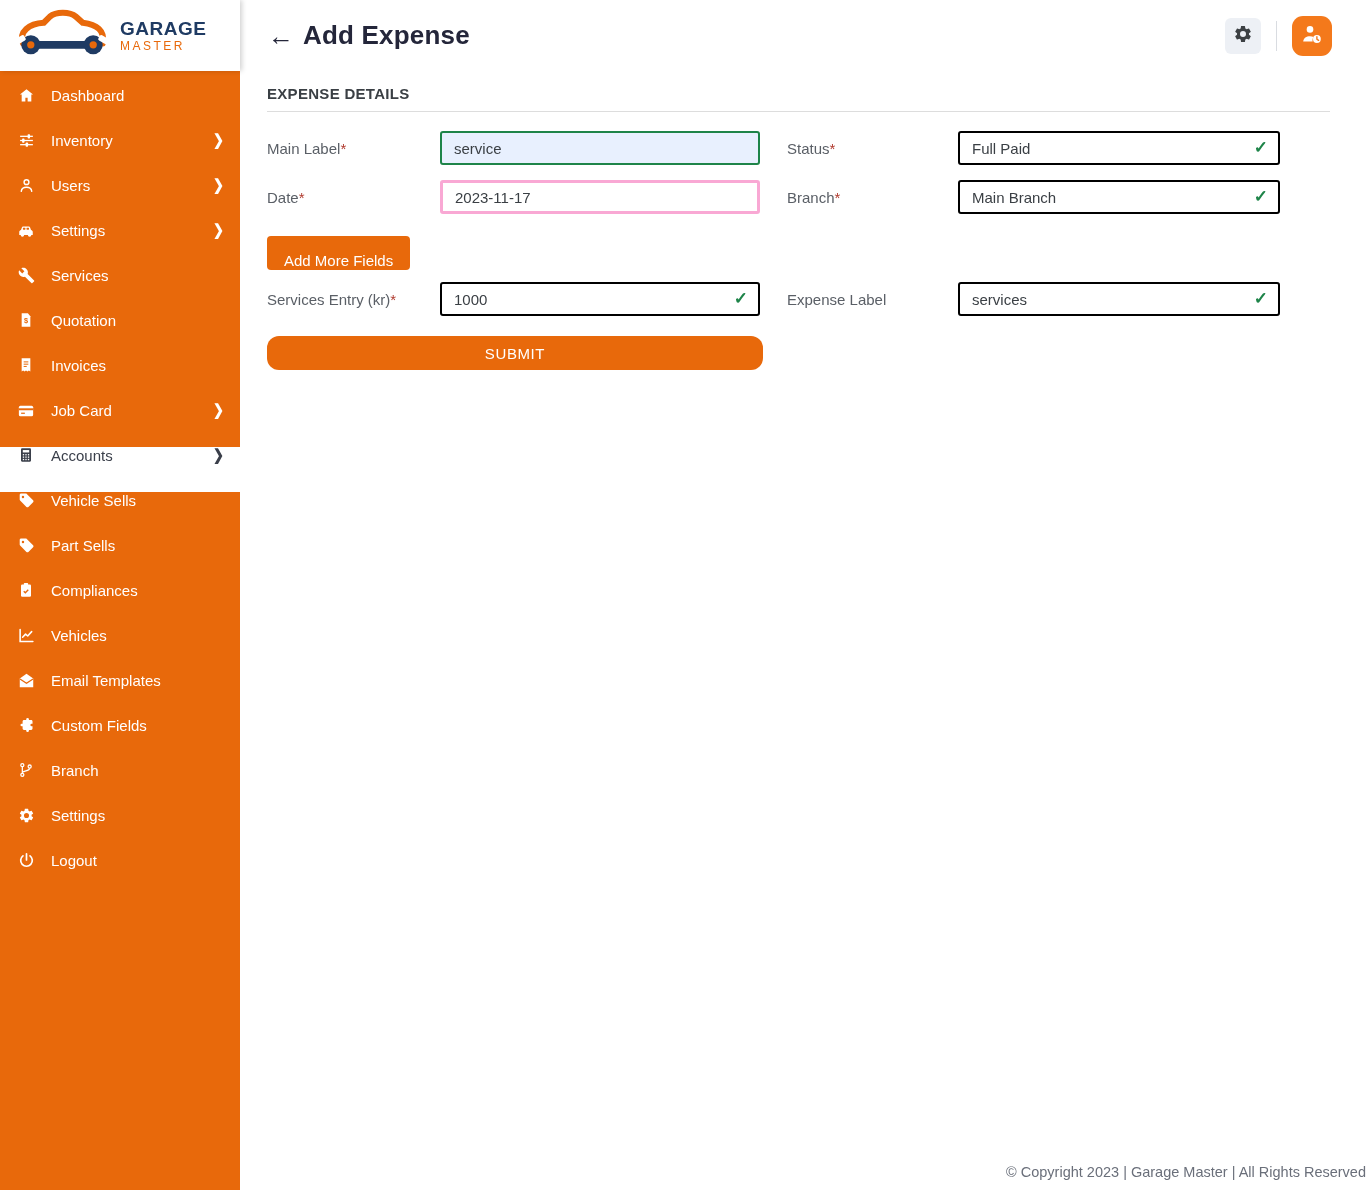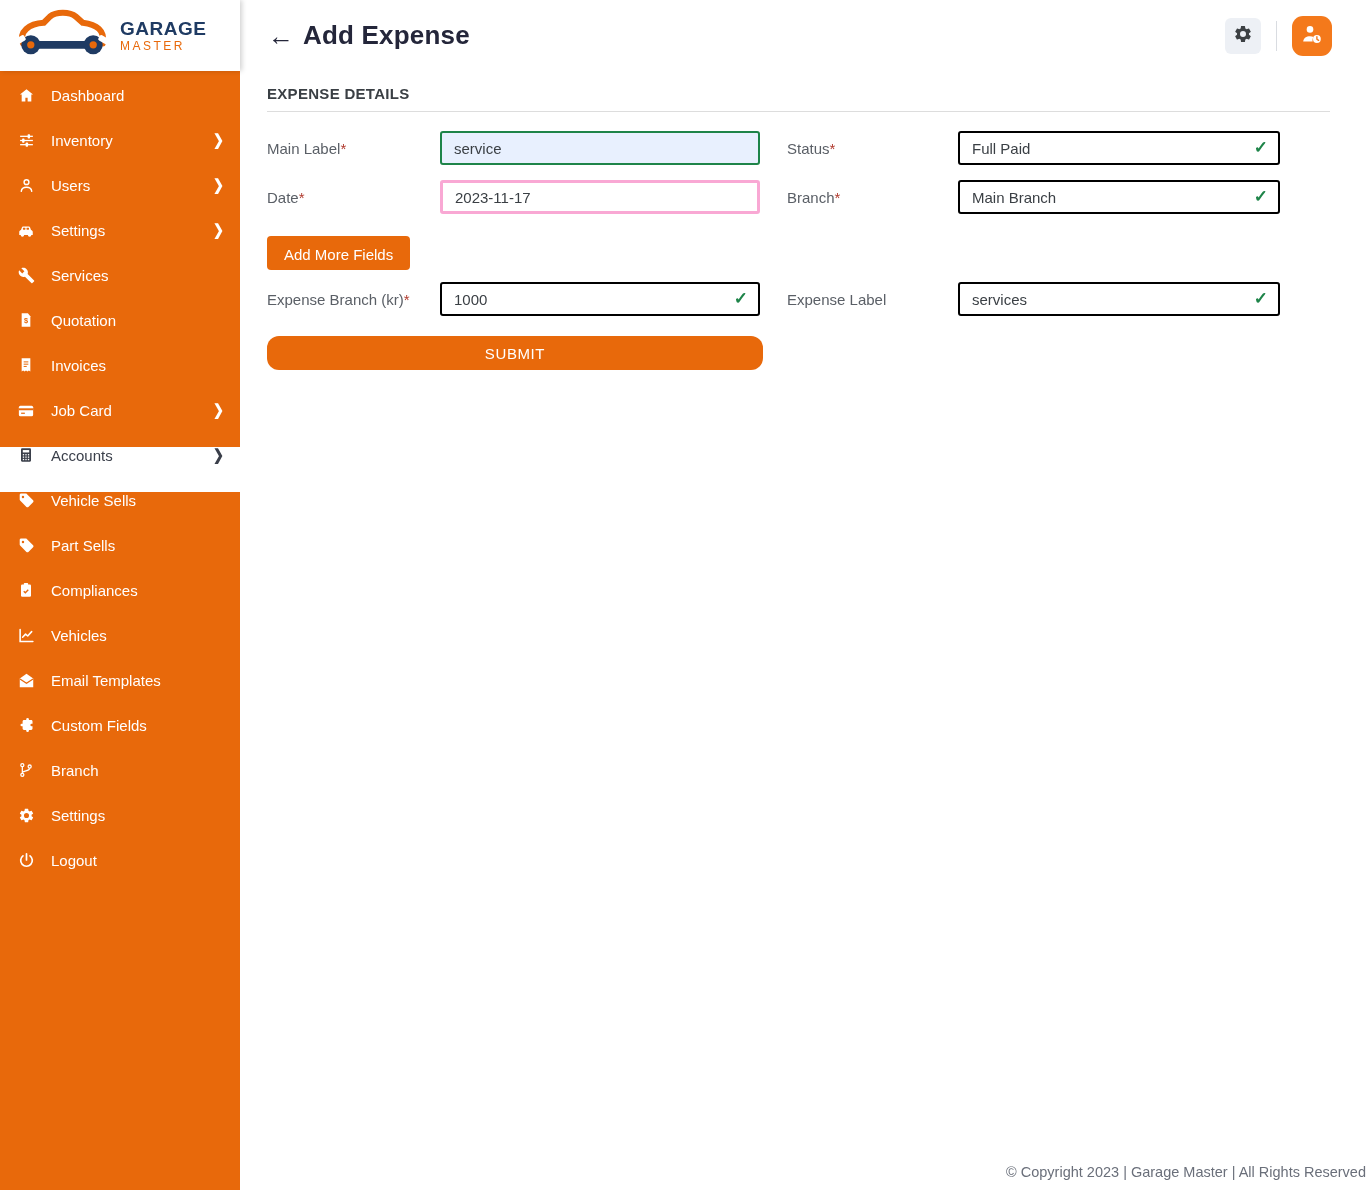--- a/index.html
+++ b/index.html
@@ -64,21 +64,21 @@
     font-family:"Liberation Sans", sans-serif;
   }
   .cell-right .finput { width:322px; }
   .finput.valid { border:2px solid #000000; }
   .finput.focus-bg { background:#E8F0FE; border:2px solid #1E8449; }
   .check { position:absolute; right:12px; top:50%; transform:translateY(-54%);
            color:#1E8449; font-size:17px; font-weight:700; pointer-events:none; }
 
   .btn { background:#E8690B; color:#fff; border:none; cursor:pointer;
          font-family:"Liberation Sans", sans-serif; }
-  .btn-add { margin-top:22px; height:34px; padding:10px 17px; font-size:15px; border-radius:4px; }
+  .btn-add { margin-top:22px; height:34px; padding:16px 17px; font-size:15px; border-radius:4px; }
   .btn-submit { margin-top:20px; width:496px; height:34px; font-size:15px; letter-spacing:.6px;
                 border-radius:12px; }
 
   .footer { position:absolute; left:0; right:0; bottom:10px; text-align:right;
             color:#6A6F7A; font-size:14.5px; }
 </style>
 </head>
 <body>
 
 <div class="app">
@@ -376,21 +376,21 @@
             <span class="check">✓</span>
           </span>
         </div>
       </div>
 
       <button class="btn btn-add">Add More Fields</button>
 
       
       <div class="row row-3">
         <div class="cell cell-left">
-          <span class="flabel"><span>Expense Branch (kr)</span><span class="req">*</span></span>
+          <span class="flabel"><span>Services Entry (kr)</span><span class="req">*</span></span>
           <span class="fwrap">
             <input class="finput valid" type="text" value="1000" style="">
             <span class="check">✓</span>
           </span>
         </div>
         <div class="cell cell-right">
           <span class="flabel"><span>Expense Label</span></span>
           <span class="fwrap">
             <input class="finput valid" type="text" value="services" style="">
             <span class="check">✓</span>

